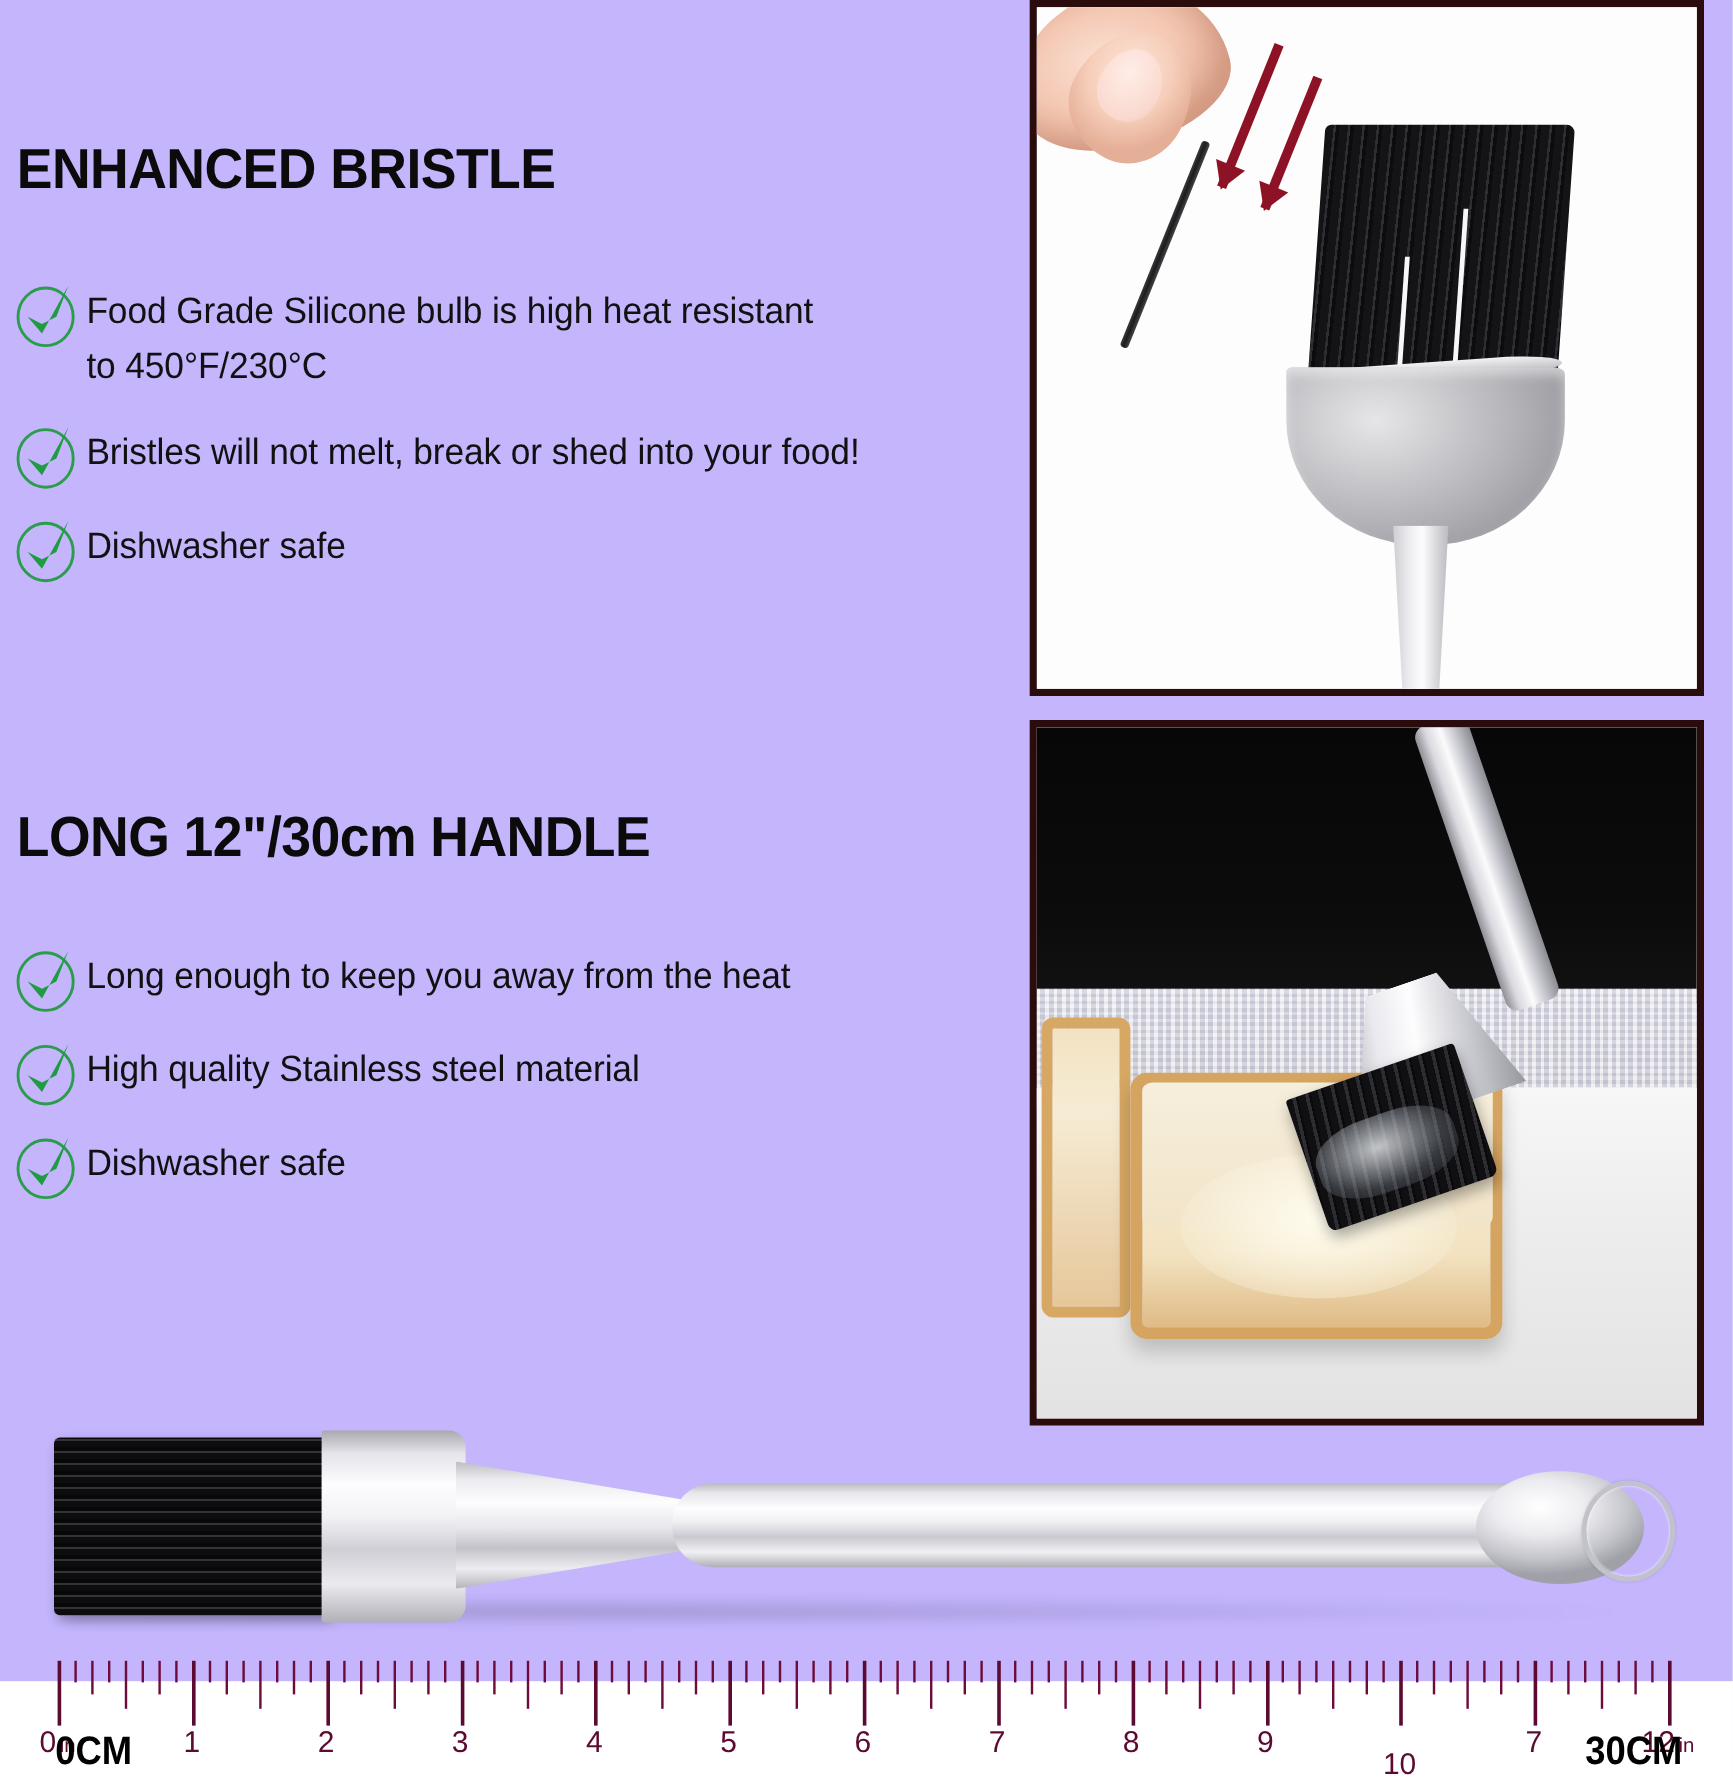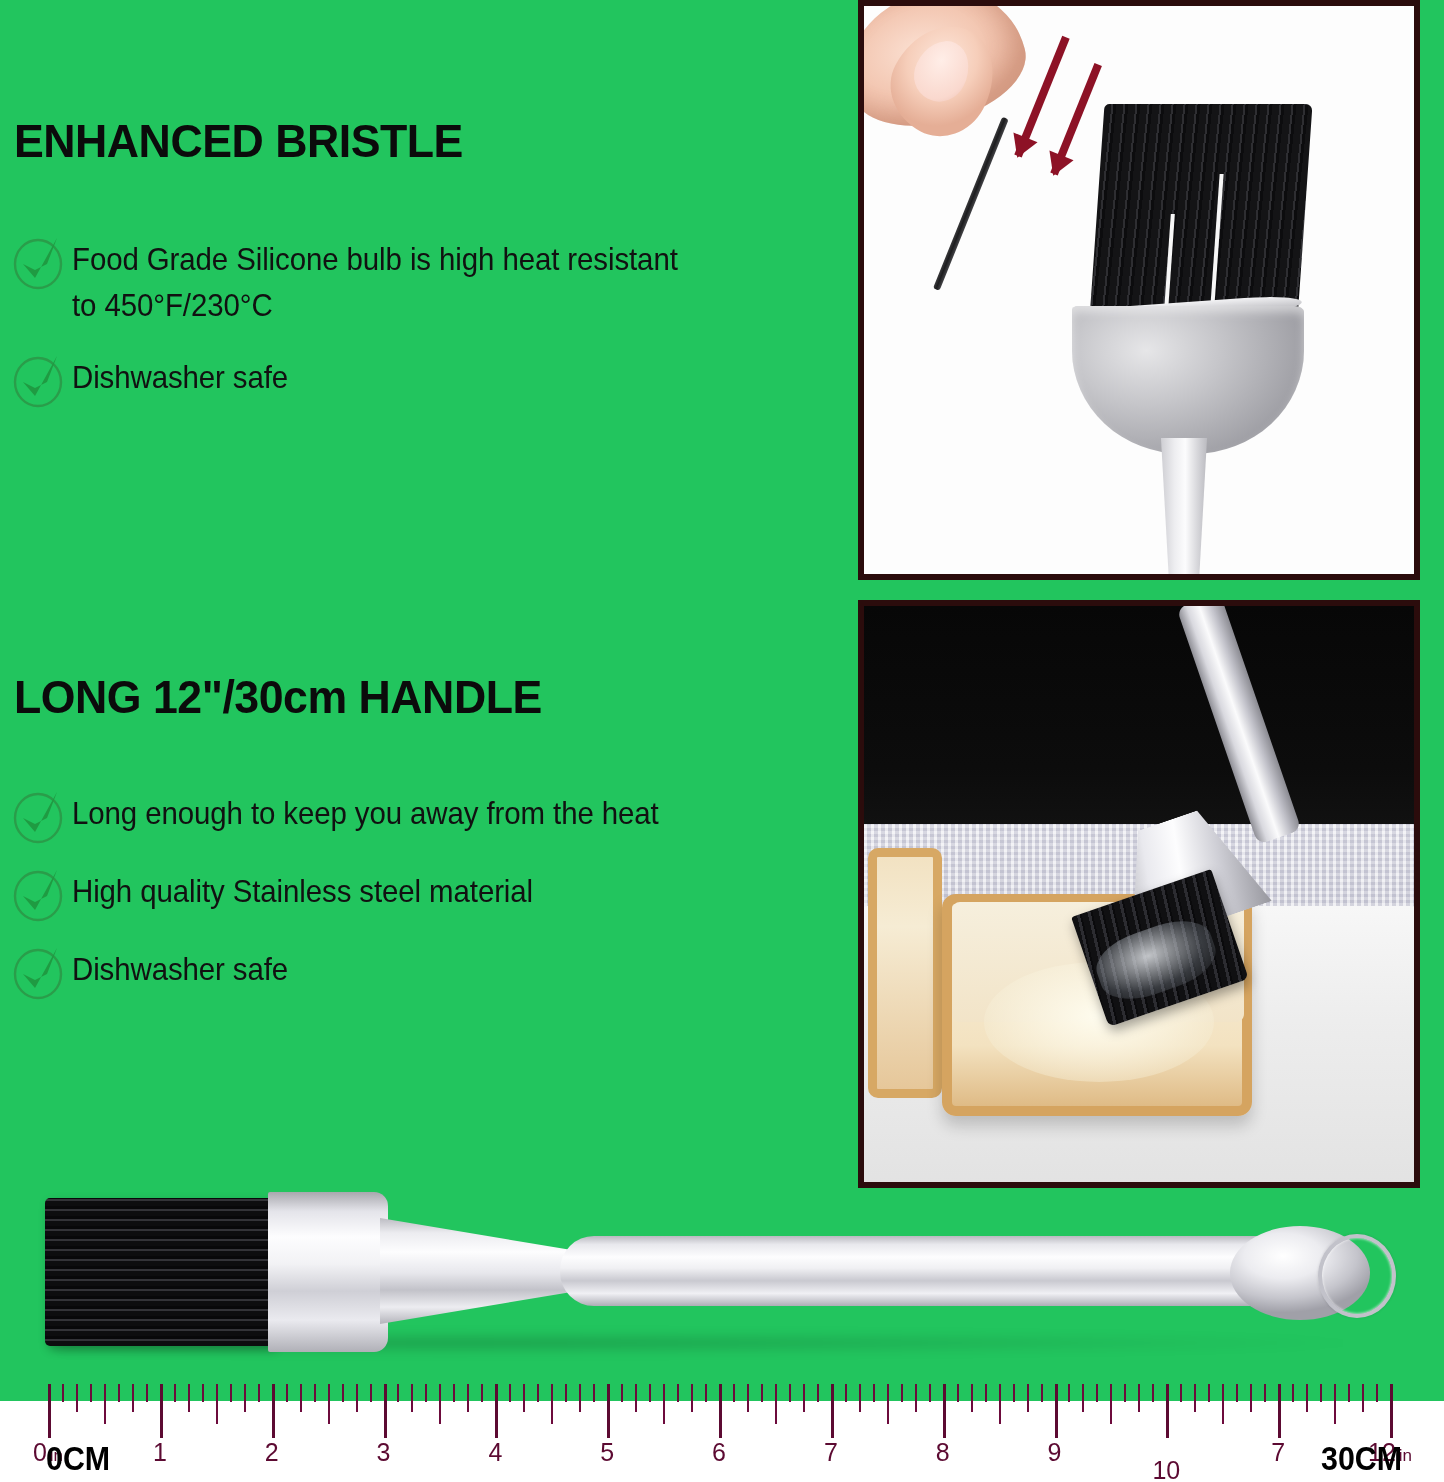--- a/index.html
+++ b/index.html
@@ -7,21 +7,21 @@
     width: 1444px;
     height: 1482px;
     background: #ffffff;
     font-family: "Liberation Sans", sans-serif;
     overflow: hidden;
   }
   #page {
     position: relative;
     width: 1444px;
     height: 1401px;
-    background: #22c55e;
+    background: #c4b5fd;
   }
 
   
   .text-col {
     position: absolute;
     left: 0; top: 0;
     width: 856px;
     height: 1180px;
   }
   .section-heading {
@@ -385,20 +385,29 @@
           <svg viewBox="0 0 52 56" width="52" height="56" aria-hidden="true">
             <ellipse cx="26" cy="30" rx="23" ry="24" fill="none" stroke="#2a9d4a" stroke-width="2.4"></ellipse>
             <path d="M11 30 L23 44 L45 4 L35 30 L23 36 Z" fill="#1f9b42"></path>
           </svg>
         </span>
         <span class="btext">Food Grade Silicone bulb is high heat resistant
 to 450°F/230°C</span>
       </div>
 
 
+      <div class="bullet">
+        <span class="check-icon">
+          <svg viewBox="0 0 52 56" width="52" height="56" aria-hidden="true">
+            <ellipse cx="26" cy="30" rx="23" ry="24" fill="none" stroke="#2a9d4a" stroke-width="2.4"></ellipse>
+            <path d="M11 30 L23 44 L45 4 L35 30 L23 36 Z" fill="#1f9b42"></path>
+          </svg>
+        </span>
+        <span class="btext">Bristles will not melt, break or shed into your food!</span>
+      </div>
 
       <div class="bullet">
         <span class="check-icon">
           <svg viewBox="0 0 52 56" width="52" height="56" aria-hidden="true">
             <ellipse cx="26" cy="30" rx="23" ry="24" fill="none" stroke="#2a9d4a" stroke-width="2.4"></ellipse>
             <path d="M11 30 L23 44 L45 4 L35 30 L23 36 Z" fill="#1f9b42"></path>
           </svg>
         </span>
         <span class="btext">Dishwasher safe</span>
       </div>

